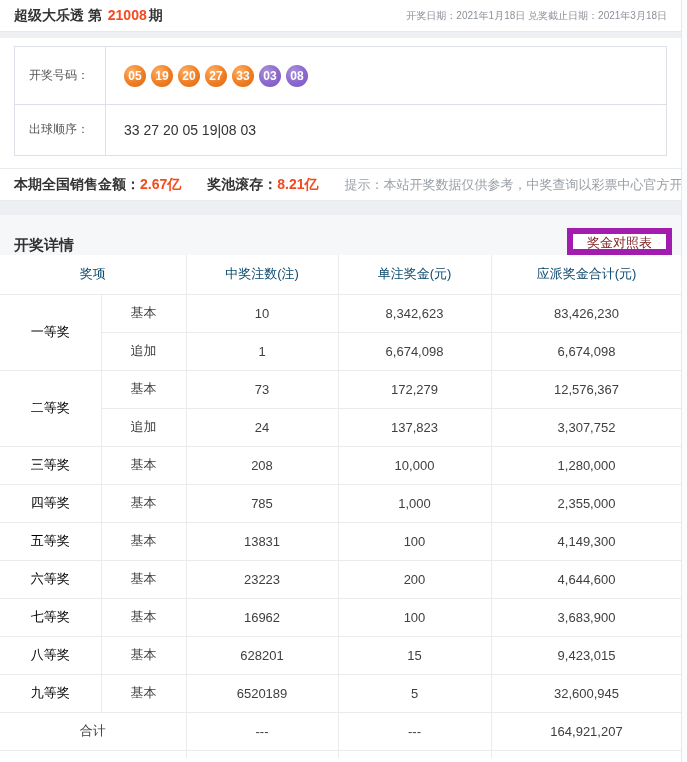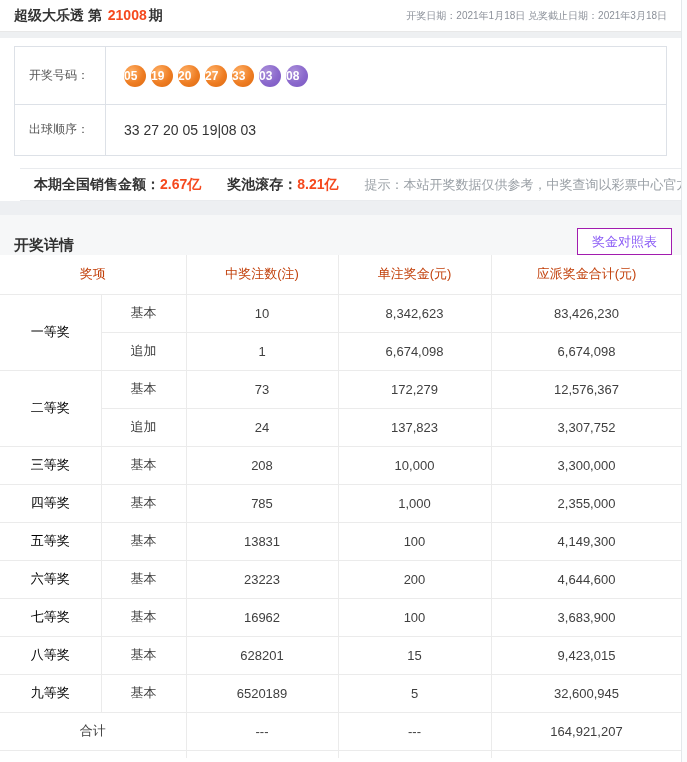--- a/index.html
+++ b/index.html
@@ -27,58 +27,58 @@
   .num-table { width:653px; border-collapse:collapse; table-layout:fixed; }
   .num-table td { border:1px solid #dde1e7; vertical-align:middle; }
   .num-table .lbl {
     width:91px; padding:10px 10px 10px 14px; font-size:12px; color:#555; line-height:1.45;
   }
   .num-table .val { padding:10px 10px 10px 18px; font-size:14px; color:#333; }
   .row-draw { height:58px; }
   .row-order { height:51px; }
   .ball {
     display:inline-block; width:22px; height:22px; border-radius:50%;
-    margin-right:5px; line-height:22px;
+    margin-right:5px; text-align:center; line-height:22px;
     color:#fff; font-size:12px; font-weight:bold;
   }
   .ball.front { background:radial-gradient(circle at 35% 30%, #ffb066, #ee7d23 55%, #dd690f); }
   .ball.back  { background:radial-gradient(circle at 35% 30%, #ab90da, #8a68cc 55%, #7a57c2); }
 
   
   .sales-bar {
     height:33px; background:#fff; display:flex; align-items:center;
     padding:0 14px; border-top:1px solid #e9ebee; border-bottom:1px solid #e9ebee;
-    font-size:14px; white-space:nowrap;margin-left:20px;
+    font-size:14px; white-space:nowrap;
   }
   .sales-bar .grp { margin-right:26px; color:#333; font-weight:bold; }
   .sales-bar .red { color:#f5491e; font-weight:bold; }
   .sales-bar .hint { color:#9aa0a6; font-weight:normal; font-size:13px; }
 
   
   .section-head {
     height:40px; background:#f6f7f8; display:flex; align-items:flex-end;
     justify-content:space-between; padding:0 9px 0 14px;
   }
   .section-head .head-title { font-size:15px; font-weight:bold; color:#333; }
   .btn-compare {
-    height:27px; padding:0 14px; background:#fff; border:1px solid #a21caf;
-    font-size:13px; color:#8b5cf6; cursor:pointer;
+    height:27px; padding:0 14px; background:#fff; border:6px solid #a21caf;
+    font-size:13px; color:#7f1d1d; cursor:pointer;
     font-family:"Liberation Sans","DejaVu Sans",sans-serif;
   }
 
   
   .detail { width:682px; border-collapse:collapse; table-layout:fixed; background:#fff; }
   .detail col.c1 { width:101px; } .detail col.c2 { width:85px; }
   .detail col.c3 { width:152px; } .detail col.c4 { width:153px; }
   .detail col.c5 { width:191px; }
   .detail th, .detail td {
     border:1px solid #ebebeb; text-align:center; vertical-align:middle;
     font-size:13px; height:38px; font-weight:normal;
   }
-  .detail tr.hdr th { height:39px; color:#c2410c; background:#fff; }
+  .detail tr.hdr th { height:39px; color:#0c4a6e; background:#fff; }
   .detail td { color:#404040; }
   .detail td.prize { color:#000000; }
   .detail .filler td { height:8px; border-bottom:none; }
   .detail th:first-child, .detail td:first-child { border-left:none; }
   .detail tr.hdr th { border-top:none; }
 </style>
 </head>
 <body>
 
 <div class="page">
@@ -161,21 +161,21 @@
       <td>追加</td>
       <td>24</td>
       <td>137,823</td>
       <td>3,307,752</td>
     </tr>
     <tr>
       <td class="prize">三等奖</td>
       <td>基本</td>
       <td>208</td>
       <td>10,000</td>
-      <td>3,300,000</td>
+      <td>1,280,000</td>
     </tr>
     <tr>
       <td class="prize">四等奖</td>
       <td>基本</td>
       <td>785</td>
       <td>1,000</td>
       <td>2,355,000</td>
     </tr>
     <tr>
       <td class="prize">五等奖</td>

